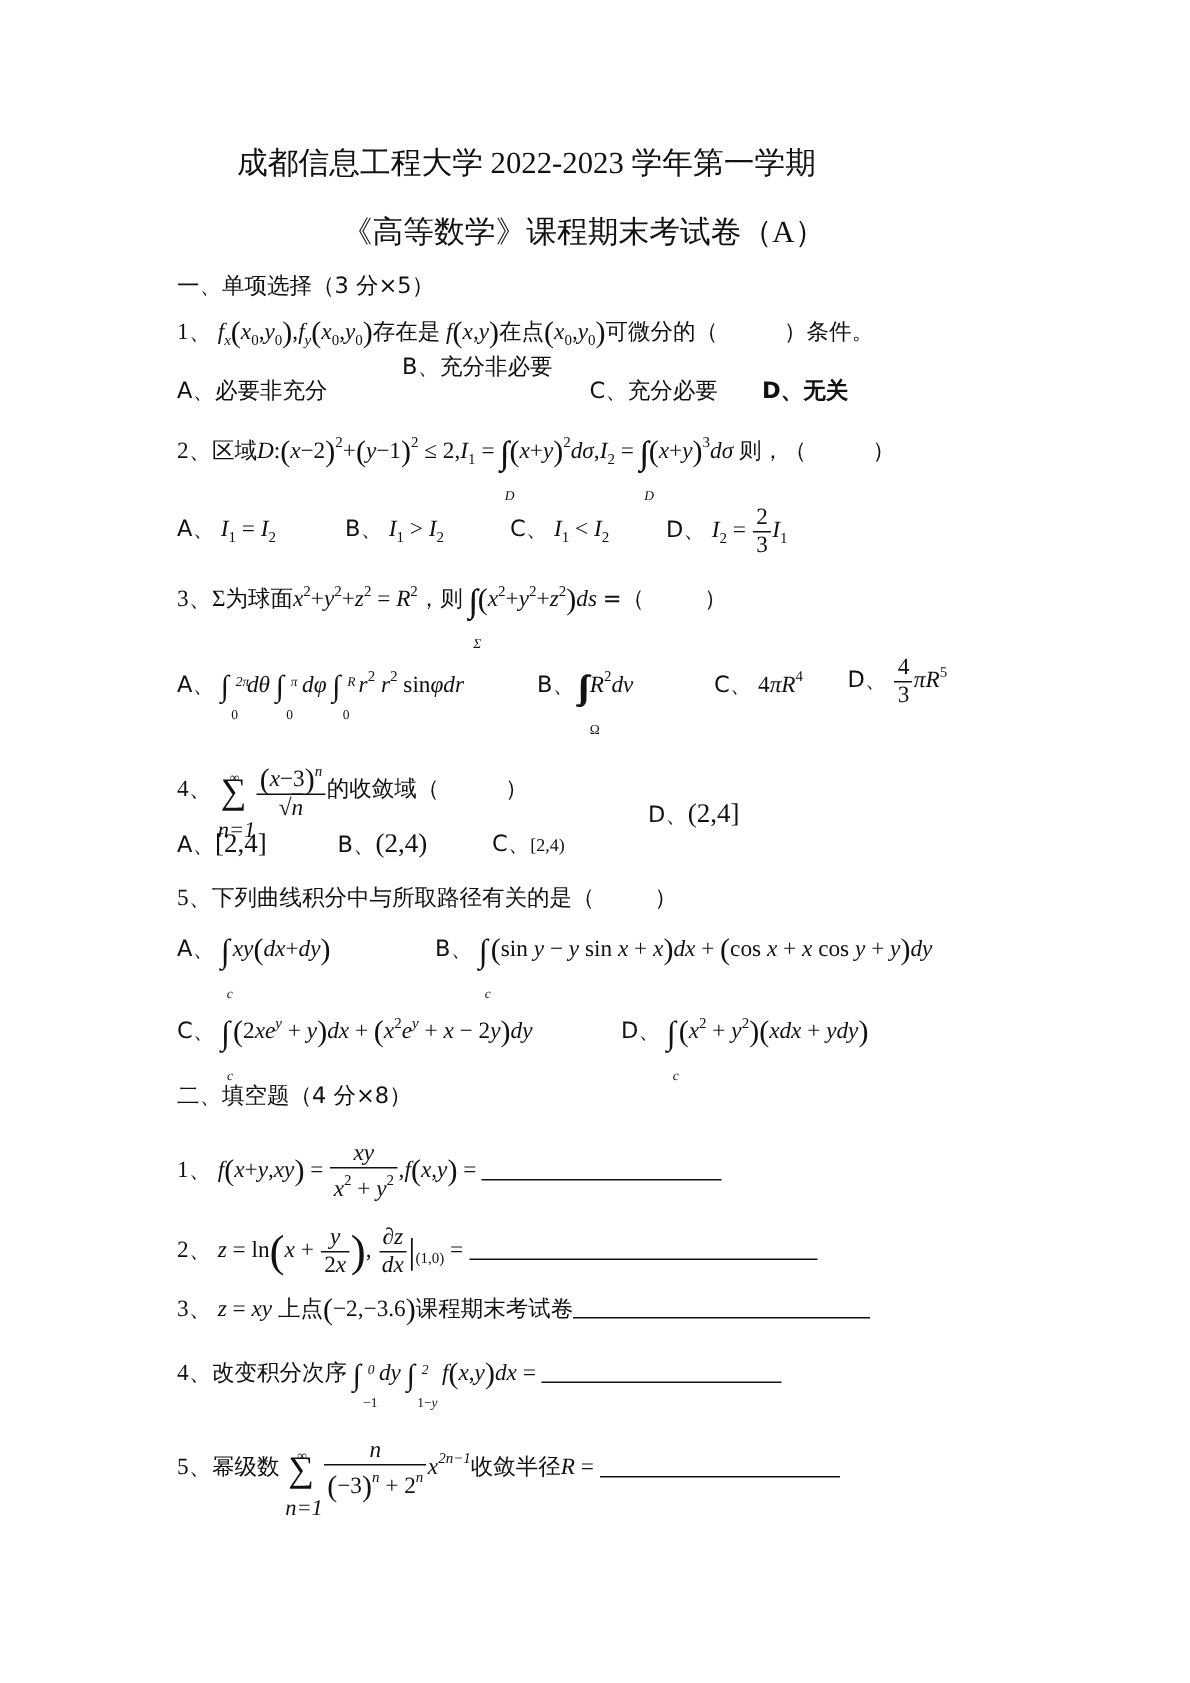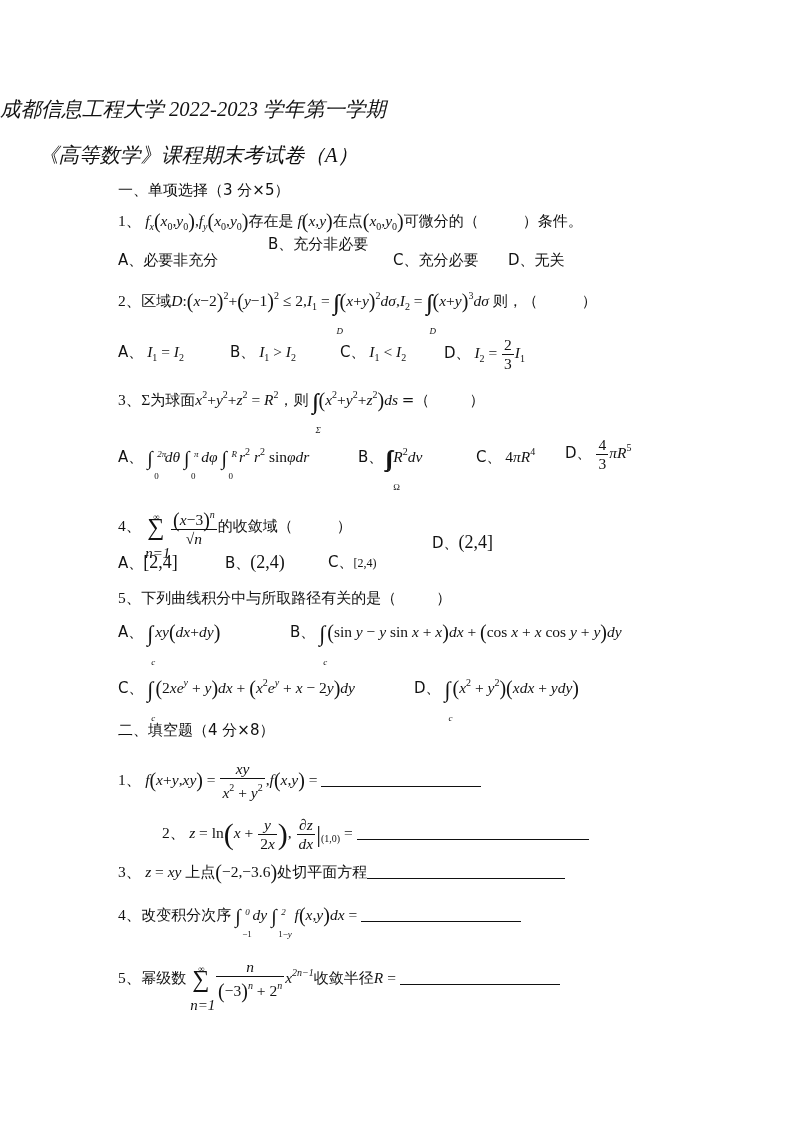--- a/index.html
+++ b/index.html
@@ -2,21 +2,21 @@
 <html><head>
   <meta charset="utf-8">
   <style>
     html, body { margin: 0; padding: 0; background: #ffffff; }
     body {
       width: 793px; height: 1122px; position: relative; overflow: hidden;
       font-family: "Liberation Serif", "DejaVu Serif", serif;
       color: #111111;
     }
     .line { position: absolute; left: 118px; white-space: nowrap; font-size: 15.5px; line-height: 20px; }
-    .title { position: absolute; left: 0; width: 702px; text-align: left; font-size: 20.5px; line-height: 26px; font-style: italic; }
+    .title { position: absolute; left: 0; width: 702px; text-align: center; font-size: 20.5px; line-height: 26px; }
     .m { font-style: italic; }
     .up { font-size: 10px; vertical-align: 7px; font-style: normal; }
     .upi { font-size: 10px; vertical-align: 7px; font-style: italic; }
     .dn { font-size: 10px; vertical-align: -4px; }
     .dni { font-size: 10px; vertical-align: -4px; font-style: italic; }
     .paren { font-size: 20px; vertical-align: -2px; }
     .bigparen { font-size: 30px; vertical-align: -6px; font-weight: 300; }
     .opt { position: absolute; white-space: nowrap; font-size: 15.5px; line-height: 20px; }
     .frac { display: inline-block; vertical-align: middle; text-align: center; margin: 0 1px; }
     .frac .num { display: block; border-bottom: 1px solid #111; padding: 0 2px; line-height: 18px; }
@@ -41,21 +41,21 @@
 <div class="line zh" style="top:180px;">一、单项选择（3 分×5）</div>
 
 <div class="line" style="top:211px;">
   <span>1、</span>
   <span class="m">f<span class="dni">x</span></span><span class="paren">(</span><span class="m">x</span><span class="dn">0</span>,<span class="m">y</span><span class="dn">0</span><span class="paren">)</span>,<span class="m">f<span class="dni">y</span></span><span class="paren">(</span><span class="m">x</span><span class="dn">0</span>,<span class="m">y</span><span class="dn">0</span><span class="paren">)</span><span class="zh">存在是</span>
   <span class="m">f</span><span class="paren">(</span><span class="m">x,y</span><span class="paren">)</span><span class="zh">在点</span><span class="paren">(</span><span class="m">x</span><span class="dn">0</span>,<span class="m">y</span><span class="dn">0</span><span class="paren">)</span><span class="zh">可微分的（</span><span style="display:inline-block;width:44px;"></span><span class="zh">）条件。</span>
 </div>
 <div class="opt zh" style="top:250px;left:118px;"><span>A、</span><span>必要非充分</span></div>
 <div class="opt zh" style="top:234px;left:268px;"><span>B、</span><span>充分非必要</span></div>
 <div class="opt zh" style="top:250px;left:393px;"><span>C、</span><span>充分必要</span></div>
-<div class="opt zh" style="top:250px;left:508px;"><span>D、</span><span>无关</span></div>
+<div class="opt zh" style="top:250px;left:508px;font-weight:bold;"><span>D、</span><span>无关</span></div>
 
 <div class="line" style="top:286px;">
   <span>2、</span><span class="zh">区域</span><span class="m">D</span>:<span class="paren">(</span><span class="m">x</span>−2<span class="paren">)</span><span class="up">2</span>+<span class="paren">(</span><span class="m">y</span>−1<span class="paren">)</span><span class="up">2</span> ≤ 2,<span class="m">I</span><span class="dn">1</span> =
   <span class="int">∫∫<span class="sub">D</span></span><span class="paren">(</span><span class="m">x</span>+<span class="m">y</span><span class="paren">)</span><span class="up">2</span><span class="m">dσ</span>,<span class="m">I</span><span class="dn">2</span> =
   <span class="int">∫∫<span class="sub">D</span></span><span class="paren">(</span><span class="m">x</span>+<span class="m">y</span><span class="paren">)</span><span class="up">3</span><span class="m">dσ</span> <span class="zh">则，（</span><span style="display:inline-block;width:44px;"></span><span class="zh">）</span>
 </div>
 <div class="opt" style="top:342px;left:118px;"><span class="zh">A、</span> <span class="m">I</span><span class="dn">1</span> = <span class="m">I</span><span class="dn">2</span></div>
 <div class="opt" style="top:342px;left:230px;"><span class="zh">B、</span> <span class="m">I</span><span class="dn">1</span> &gt; <span class="m">I</span><span class="dn">2</span></div>
 <div class="opt" style="top:342px;left:340px;"><span class="zh">C、</span> <span class="m">I</span><span class="dn">1</span> &lt; <span class="m">I</span><span class="dn">2</span></div>
 <div class="opt" style="top:336px;left:444px;"><span class="zh">D、</span> <span class="m">I</span><span class="dn">2</span> = <span class="frac"><span class="num">2</span><span class="den">3</span></span><span class="m">I</span><span class="dn">1</span></div>
@@ -93,30 +93,30 @@
 
 <div class="line zh" style="top:720px;">二、填空题（4 分×8）</div>
 
 <div class="line" style="top:760px;">
   <span>1、</span>
   <span class="m">f</span><span class="paren">(</span><span class="m">x</span>+<span class="m">y</span>,<span class="m">xy</span><span class="paren">)</span> =
   <span class="frac"><span class="num m">xy</span><span class="den"><span class="m">x</span><span class="up">2</span> + <span class="m">y</span><span class="up">2</span></span></span>,<span class="m">f</span><span class="paren">(</span><span class="m">x</span>,<span class="m">y</span><span class="paren">)</span> =
   <span class="blank" style="width:160px;"></span>
 </div>
 
-<div class="line" style="top:816px;margin-left:44px;">
+<div class="line" style="top:816px;">
   <span>2、</span>
   <span class="m">z</span> = ln<span class="bigparen">(</span><span class="m">x</span> + <span class="frac"><span class="num m">y</span><span class="den">2<span class="m">x</span></span></span><span class="bigparen">)</span>,
   <span class="frac"><span class="num">∂<span class="m">z</span></span><span class="den m">dx</span></span><span style="font-size:24px;vertical-align:-4px;">|</span><span class="dn">(1,0)</span> =
   <span class="blank" style="width:232px;"></span>
 </div>
 
 <div class="line" style="top:862px;">
   <span>3、</span>
-  <span class="m">z</span> = <span class="m">xy</span> <span class="zh">上点</span><span class="paren">(</span>−2,−3.6<span class="paren">)</span><span class="zh">处切平面方程</span><span class="blank" style="width:198px;"></span>
+  <span class="m">z</span> = <span class="m">xy</span> <span class="zh">上点</span><span class="paren">(</span>−2,−3.6<span class="paren">)</span><span class="zh">课程期末考试卷</span><span class="blank" style="width:198px;"></span>
 </div>
 
 <div class="line" style="top:905px;">
   <span>4、</span><span class="zh">改变积分次序</span>
   <span class="intlim">∫<span class="hi">0</span><span class="lo">−1</span></span><span class="m">dy</span>
   <span class="intlim" style="margin-right:18px;">∫<span class="hi">2</span><span class="lo">1−<i>y</i></span></span><span class="m">f</span><span class="paren">(</span><span class="m">x</span>,<span class="m">y</span><span class="paren">)</span><span class="m">dx</span> =
   <span class="blank" style="width:160px;"></span>
 </div>
 
 <div class="line" style="top:958px;">

